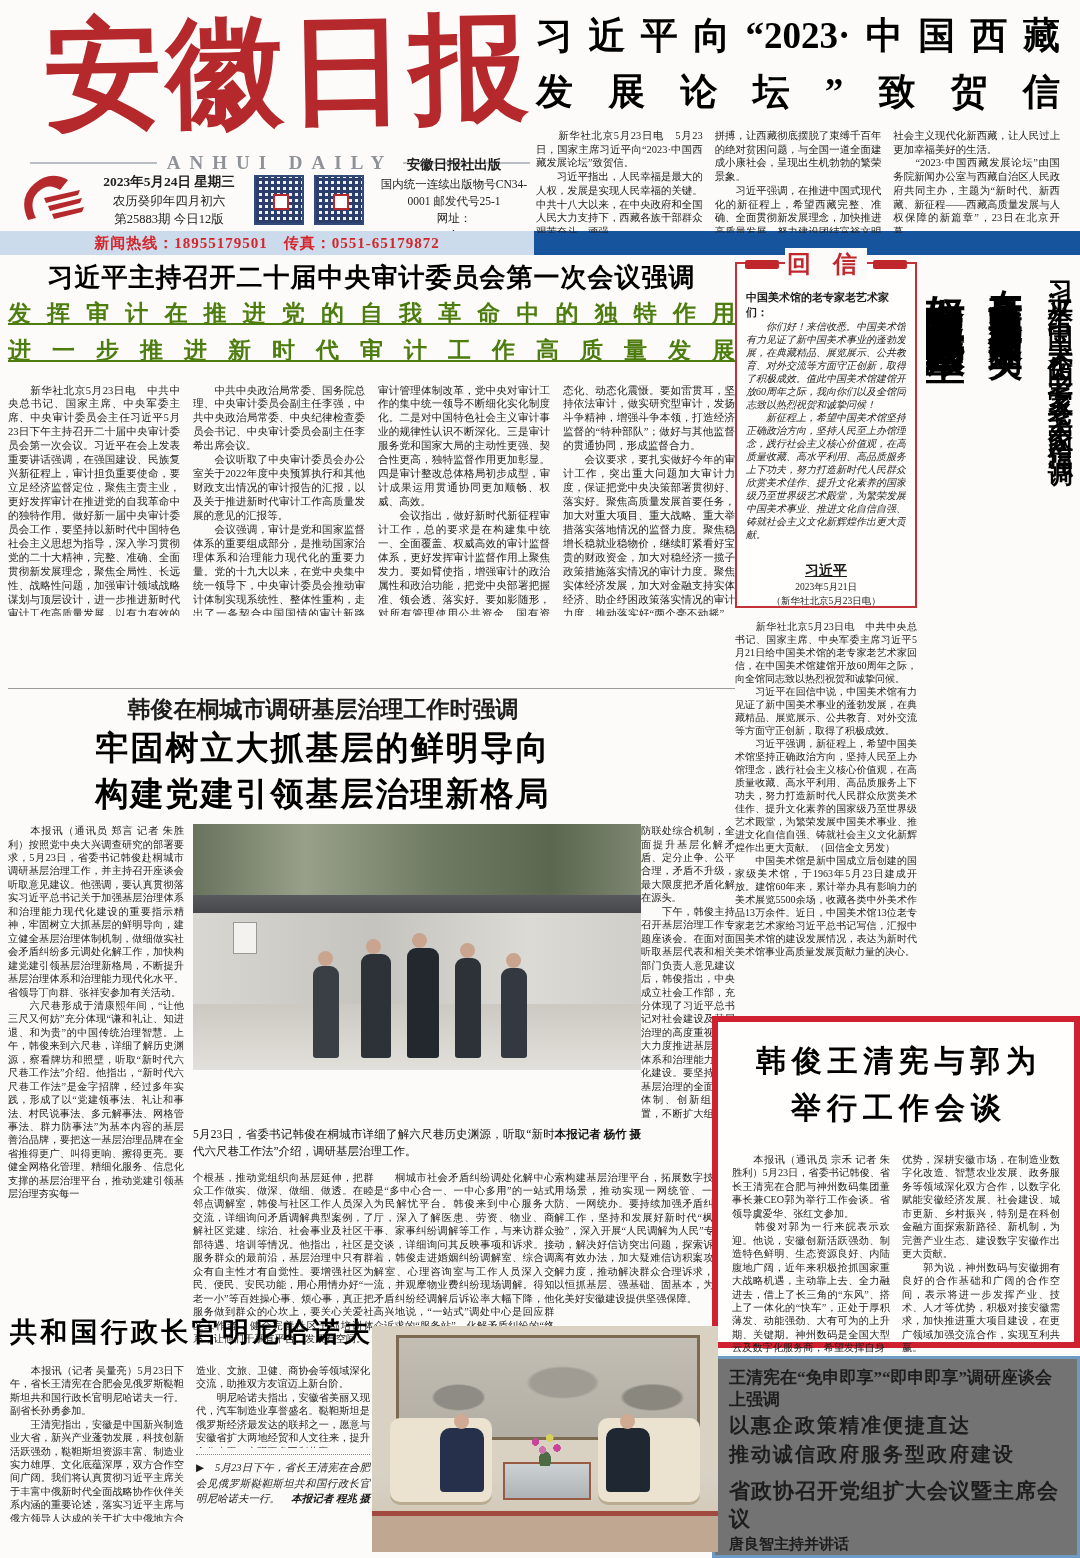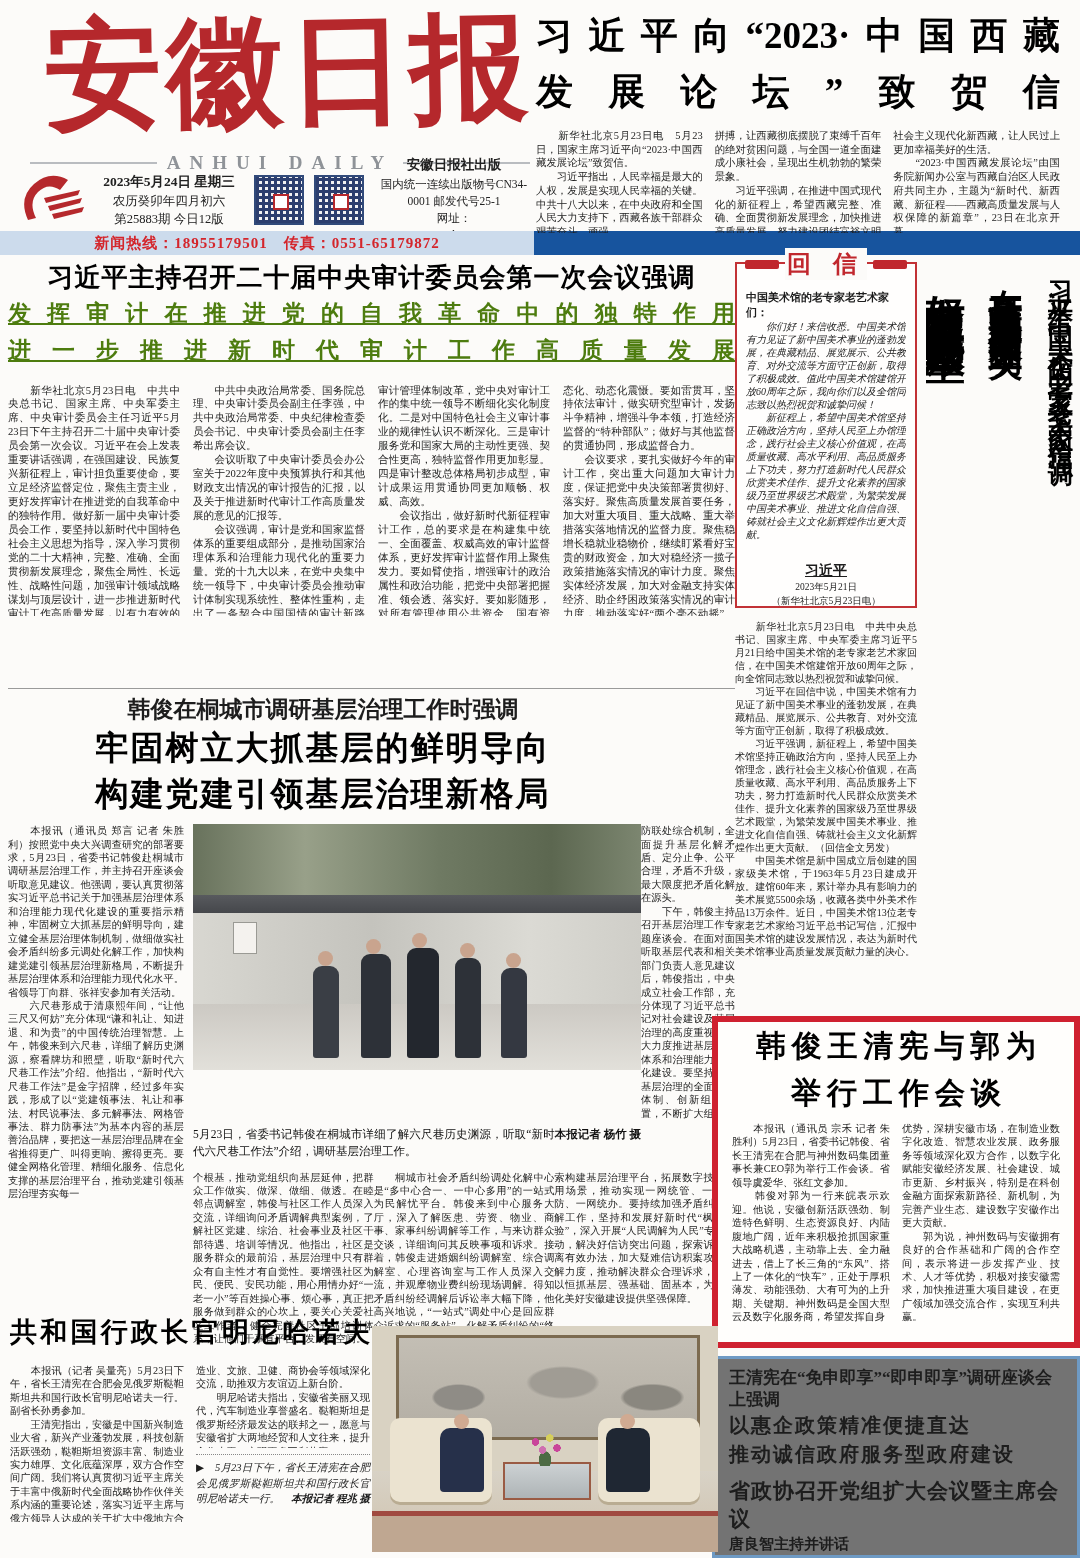--- a/index.html
+++ b/index.html
@@ -74,24 +74,24 @@
   .reply-sig{text-align:center;font-weight:bold;font-size:14px;margin-top:4px;text-decoration:underline;}
   .reply-date{text-align:center;font-size:9.5px;line-height:1.5;}
   .museum{flex:1;margin-top:12px;font-size:10px;line-height:1.3;overflow:hidden;}
   .vcol{writing-mode:vertical-rl;text-orientation:upright;height:750px;color:#000;overflow:hidden;
         font-family:"Liberation Sans","DejaVu Sans",sans-serif;}
   .v-c{width:46px;font-size:42px;font-weight:900;letter-spacing:3px;}
   .v-b{width:48px;font-size:34px;font-weight:900;letter-spacing:3px;}
   .v-a{width:40px;font-size:25px;font-weight:600;letter-spacing:9px;}
   
   .redbox{position:absolute;left:712px;top:1016px;width:368px;height:332px;box-sizing:border-box;
-      border:6px solid #cf2130;background:#fffefc;padding:1px 14px;}
+      border:6px solid #cf2130;background:#fffefc;padding:16px 14px;}
   .redbox-h{font-size:30px;font-weight:900;line-height:1.55;text-align:justify;text-align-last:justify;
       width:280px;margin:0 auto;color:#000;}
-  .redbox-cols{display:flex;gap:12px;margin-top:6px;height:214px;}
+  .redbox-cols{display:flex;gap:12px;margin-top:22px;height:214px;}
   .redbox-cols .col{flex:1;font-size:10.2px;}
   
   .bluebox{position:absolute;left:712px;top:1356px;width:368px;height:202px;box-sizing:border-box;
       border:3px solid #6e9ac4;background:#737373;padding:8px 14px;overflow:hidden;}
   .bb-kicker{font-size:17px;font-weight:bold;line-height:1.3;}
   .bb-big{font-family:"Liberation Sans","DejaVu Sans",sans-serif;font-size:20px;font-weight:900;line-height:1.45;letter-spacing:2px;}
   .bb-mid{font-family:"Liberation Sans","DejaVu Sans",sans-serif;font-size:21px;font-weight:900;letter-spacing:1px;margin-top:8px;}
   .bb-sub{font-size:15px;font-weight:bold;margin-top:2px;}
   
   .bl{position:absolute;left:10px;top:1312px;width:360px;}

